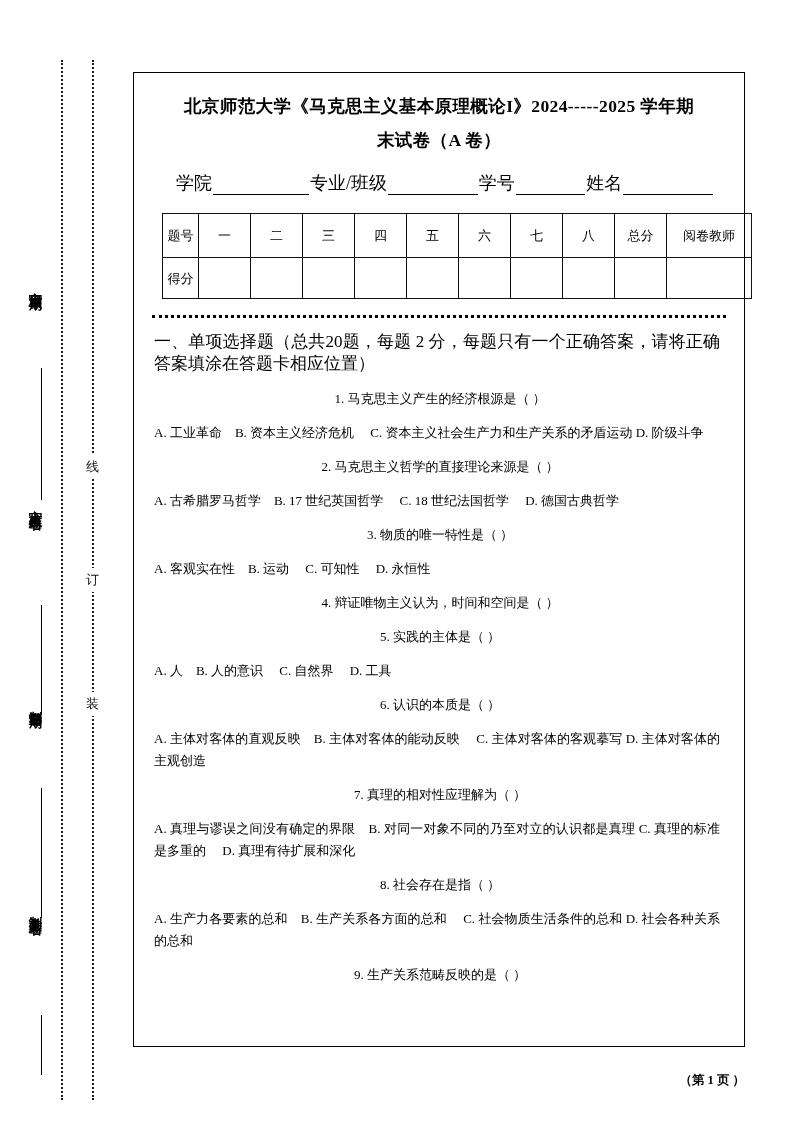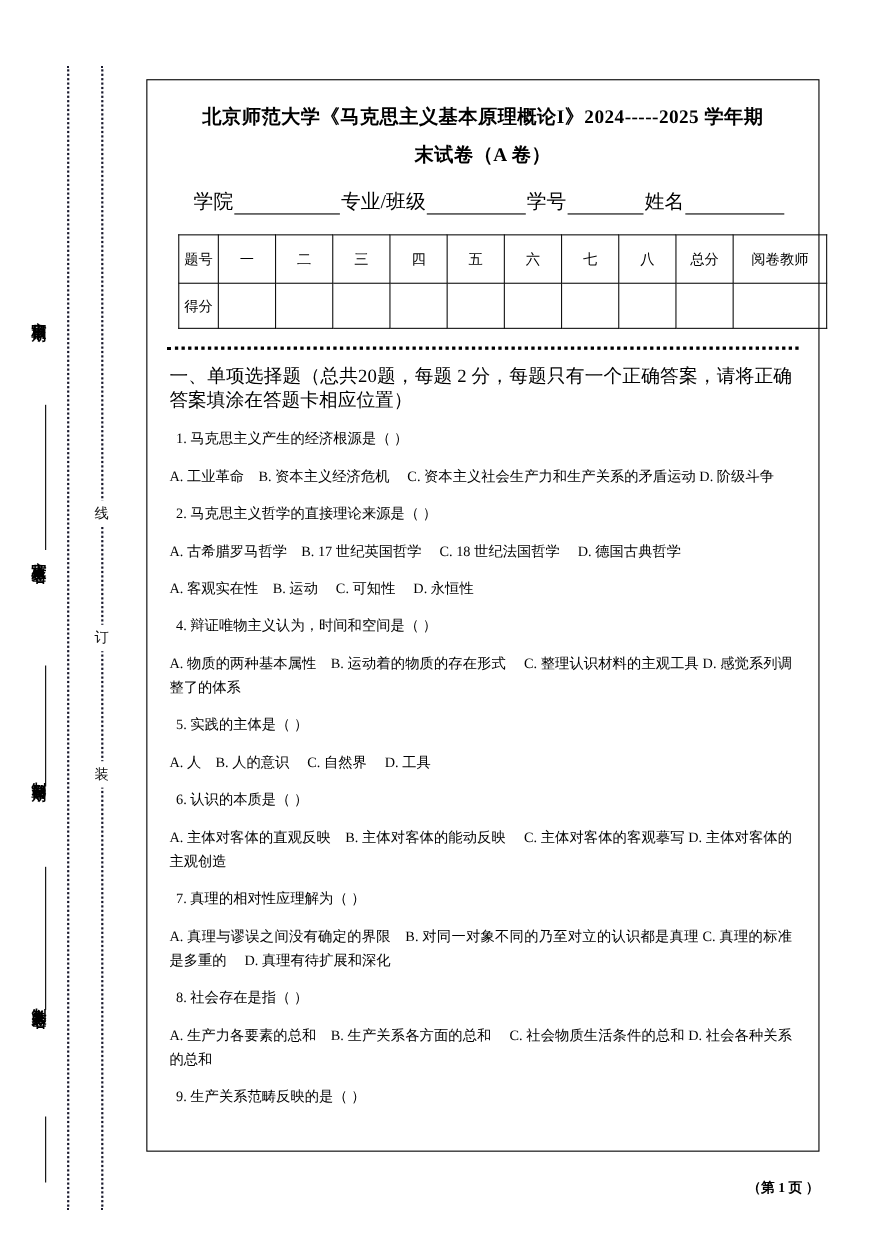--- a/index.html
+++ b/index.html
@@ -155,20 +155,21 @@
     font-size: 17px;
     line-height: 22px;
     margin-bottom: 13px;
     text-align: justify;
   }
   .q {
     font-size: 13px;
     line-height: 22px;
     margin-bottom: 12px;
     padding-left: 6px;
+    text-align: center;
   }
   .opts {
     font-size: 13px;
     line-height: 22px;
     margin-bottom: 12px;
     text-align: justify;
   }
 
   
   .footer {
@@ -263,24 +264,24 @@
 
     <div class="content">
       <div class="section-head">一、单项选择题（总共20题，每题 2 分，每题只有一个正确答案，请将正确答案填涂在答题卡相应位置）</div>
 
       <div class="q">1.  马克思主义产生的经济根源是（    ）</div>
       <div class="opts">A.  工业革命　B.  资本主义经济危机　 C.  资本主义社会生产力和生产关系的矛盾运动 D.  阶级斗争</div>
 
       <div class="q">2.  马克思主义哲学的直接理论来源是（    ）</div>
       <div class="opts">A.  古希腊罗马哲学　B.  17 世纪英国哲学　 C.  18 世纪法国哲学　 D.   德国古典哲学</div>
 
+      <div class="q">3.  物质的唯一特性是（    ）</div>
       <div class="opts">A.  客观实在性　B.  运动　 C.  可知性　 D.  永恒性</div>
 
       <div class="q">4.  辩证唯物主义认为，时间和空间是（    ）</div>
-      <div class="opts">A.  物质的两种基本属性　B.  运动着的物质的存在形式　 C.  整理认识材料的主观工具 D.  感觉系列调整了的体系</div>
 
       <div class="q">5.  实践的主体是（    ）</div>
       <div class="opts">A.  人　B.  人的意识　 C.  自然界　 D.  工具</div>
 
       <div class="q">6.  认识的本质是（    ）</div>
       <div class="opts">A.  主体对客体的直观反映　B.  主体对客体的能动反映　 C.  主体对客体的客观摹写 D.  主体对客体的主观创造</div>
 
       <div class="q">7.  真理的相对性应理解为（    ）</div>
       <div class="opts">A.  真理与谬误之间没有确定的界限　B.  对同一对象不同的乃至对立的认识都是真理 C.  真理的标准是多重的　 D.  真理有待扩展和深化</div>
 

